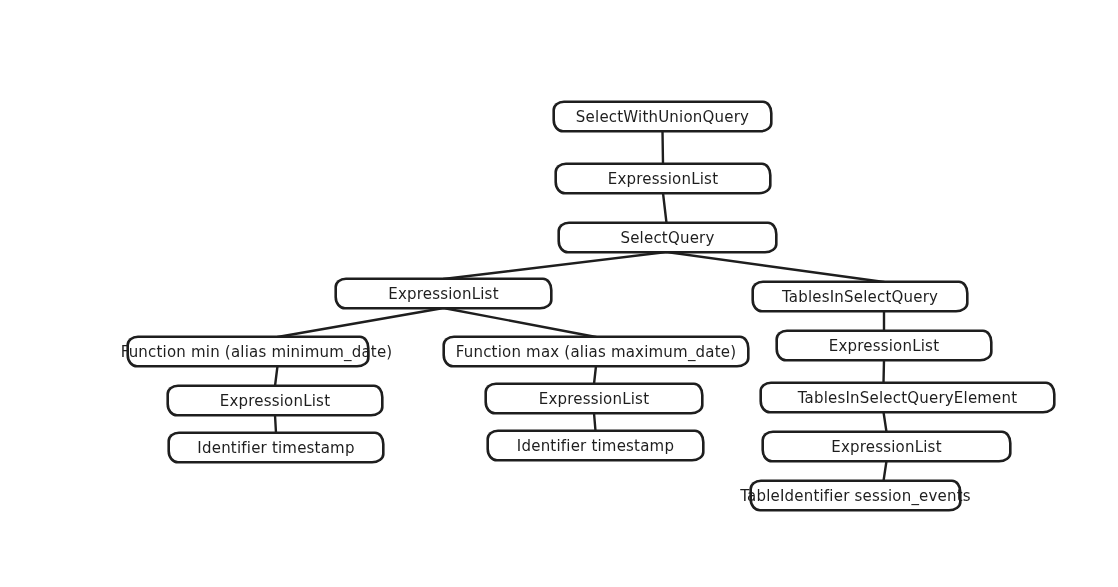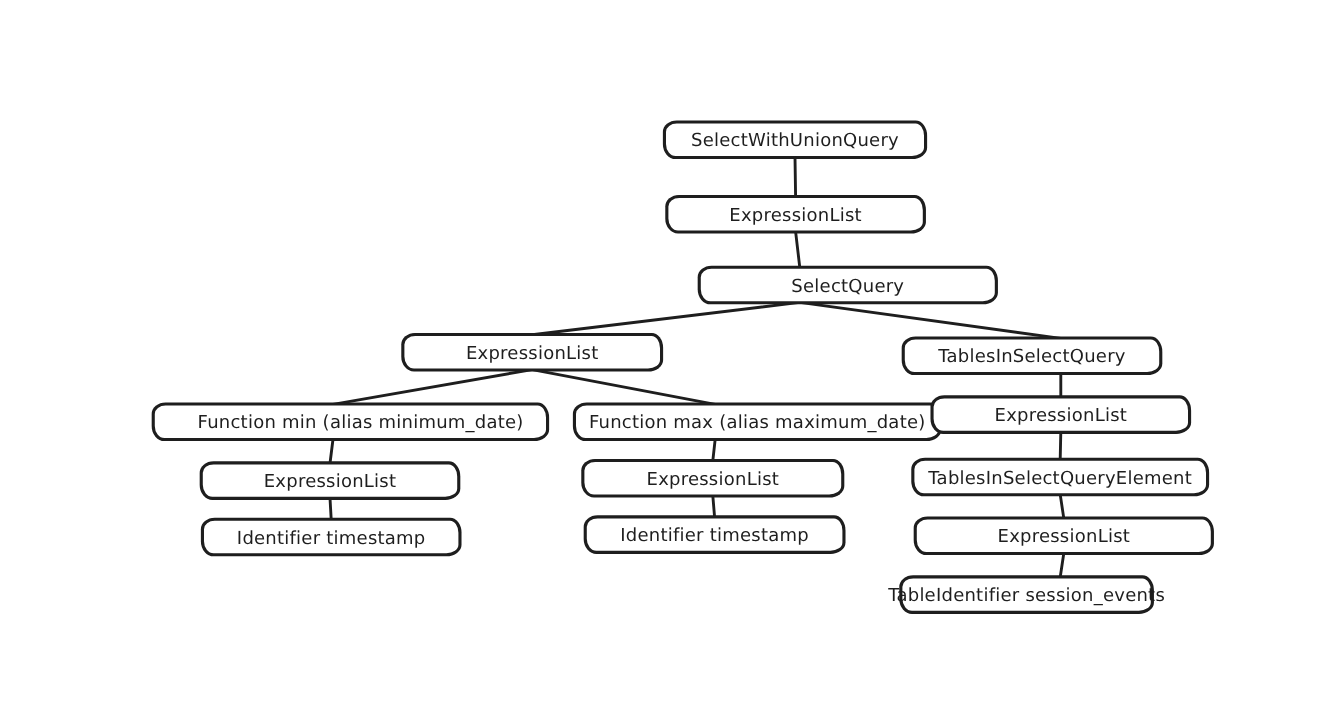--- a/index.html
+++ b/index.html
@@ -60,37 +60,37 @@
       <line x1="884" y1="311" x2="884" y2="331" stroke="#1e1e1e" stroke-width="2.4" stroke-linecap="round"></line>
       <line x1="884" y1="360" x2="883.5" y2="383" stroke="#1e1e1e" stroke-width="2.4" stroke-linecap="round"></line>
       <line x1="883.5" y1="412" x2="886.5" y2="432" stroke="#1e1e1e" stroke-width="2.4" stroke-linecap="round"></line>
       <line x1="886.5" y1="461" x2="883.5" y2="481" stroke="#1e1e1e" stroke-width="2.4" stroke-linecap="round"></line>
     </svg>
 
   <div class="node" style="left:553px; top:101px; width:219px;">SelectWithUnionQuery</div>
 
   <div class="node" style="left:555px; top:163px; width:216px;">ExpressionList</div>
 
-  <div class="node" style="left:582px; top:222px; width:249px;">SelectQuery</div>
+  <div class="node" style="left:558px; top:222px; width:219px;">SelectQuery</div>
 
   <div class="node" style="left:335px; top:278px; width:217px;">ExpressionList</div>
 
   <div class="node" style="left:752px; top:281px; width:216px;">TablesInSelectQuery</div>
 
-  <div class="node" style="left:127px; top:336px; width:330px;padding-left:17px;">Function min (alias minimum_date)</div>
+  <div class="node" style="left:127px; top:336px; width:242px;padding-left:17px;">Function min (alias minimum_date)</div>
 
-  <div class="node" style="left:443px; top:336px; width:306px;margin-left:35px;">Function max (alias maximum_date)</div>
+  <div class="node" style="left:443px; top:336px; width:306px;">Function max (alias maximum_date)</div>
 
   <div class="node" style="left:776px; top:330px; width:216px;">ExpressionList</div>
 
   <div class="node" style="left:167px; top:385px; width:216px;">ExpressionList</div>
 
   <div class="node" style="left:485px; top:383px; width:218px;">ExpressionList</div>
 
-  <div class="node" style="left:760px; top:382px; width:247px;">TablesInSelectQueryElement</div>
+  <div class="node" style="left:760px; top:382px; width:295px;">TablesInSelectQueryElement</div>
 
   <div class="node" style="left:168px; top:432px; width:216px;">Identifier timestamp</div>
 
   <div class="node" style="left:487px; top:430px; width:217px;">Identifier timestamp</div>
 
   <div class="node" style="left:762px; top:431px; width:249px;">ExpressionList</div>
 
   <div class="node" style="left:750px; top:480px; width:211px;">TableIdentifier session_events</div>
 
 </div>

